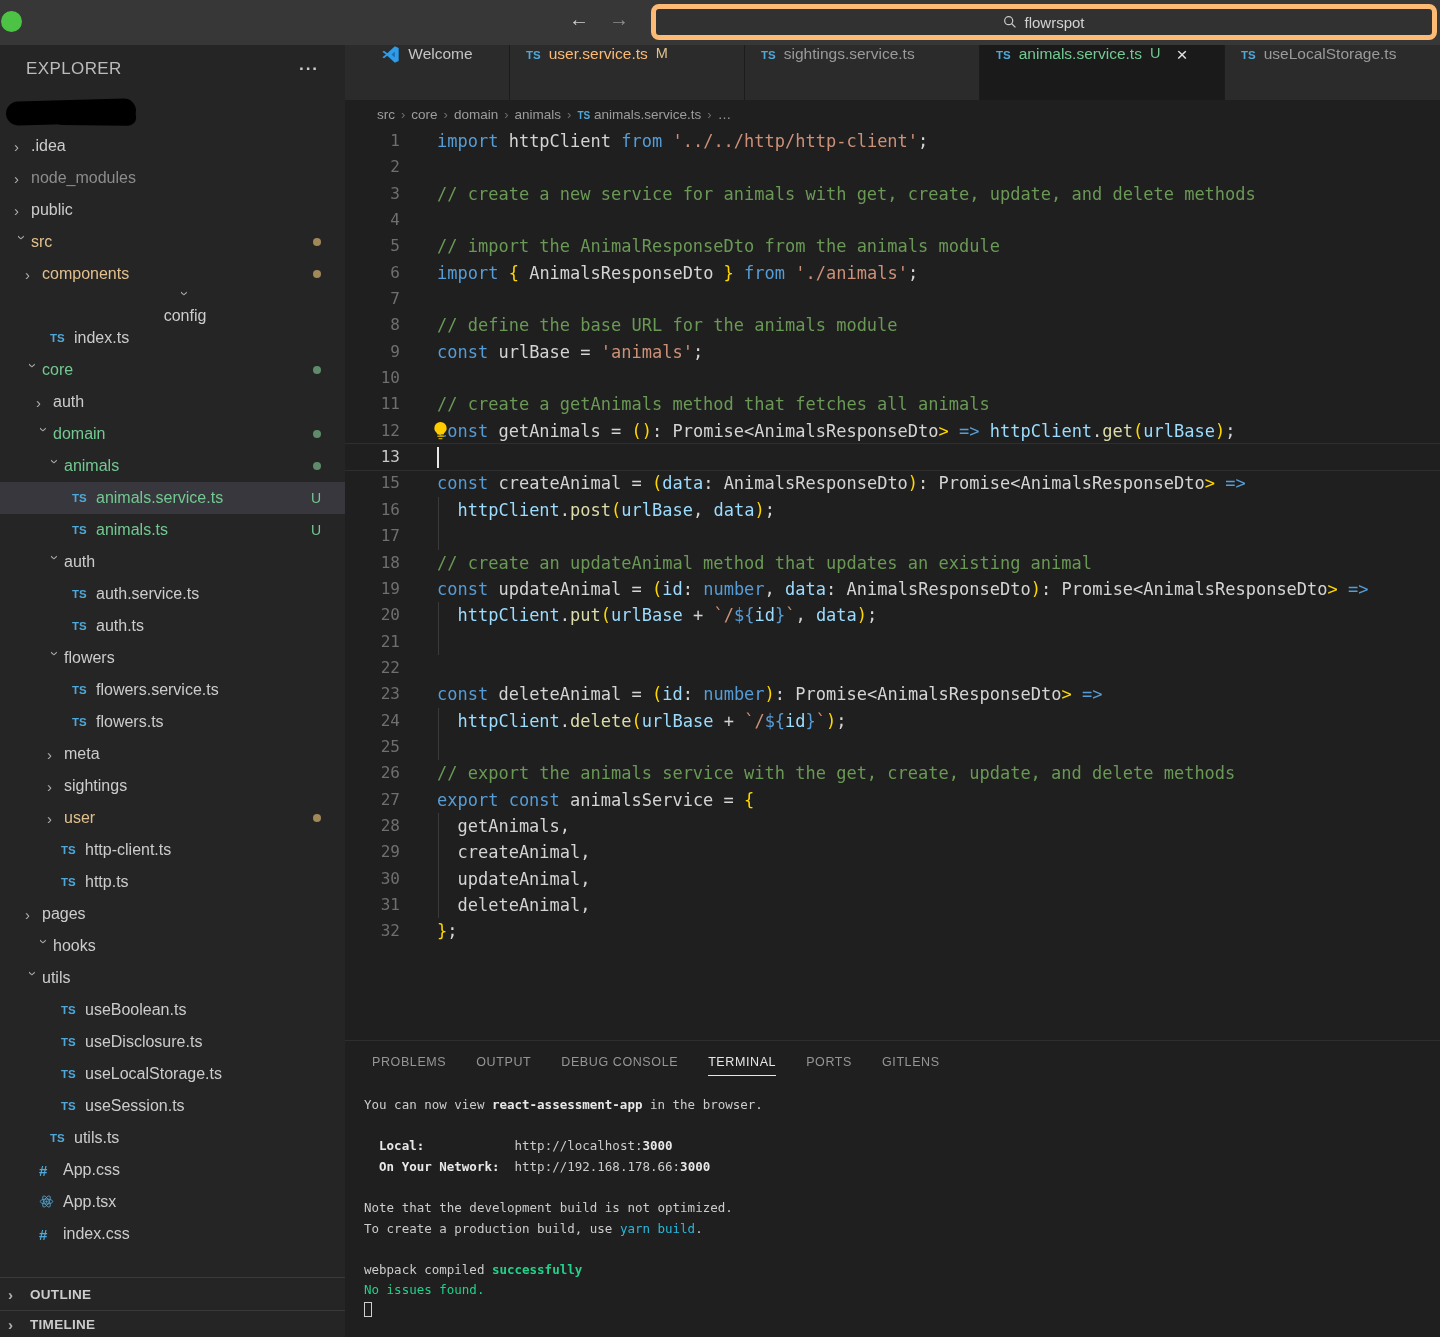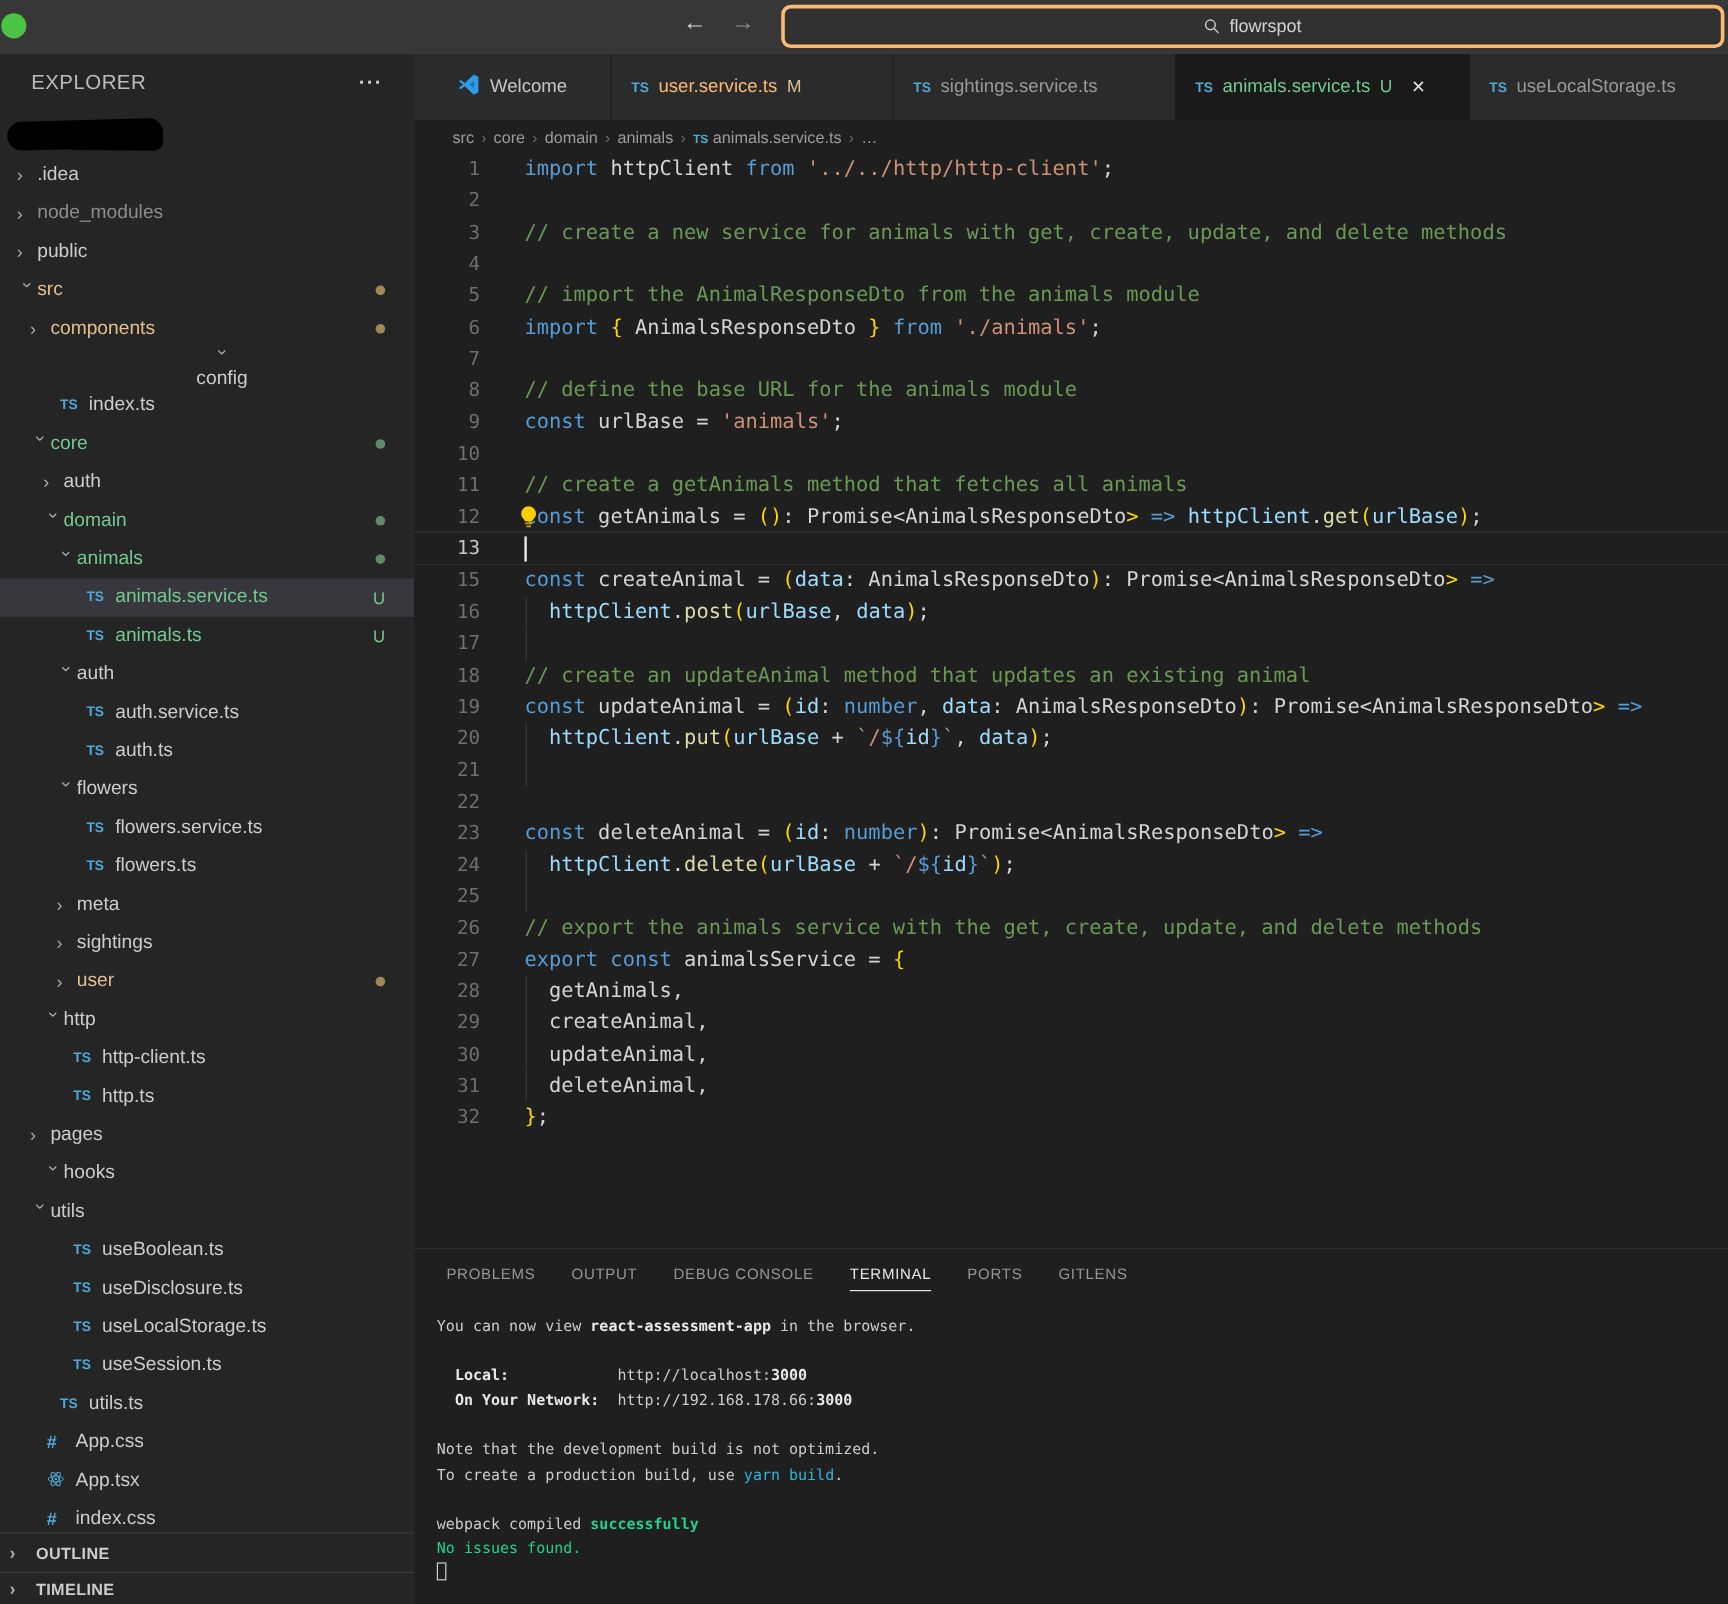--- a/index.html
+++ b/index.html
@@ -8,21 +8,21 @@
   .mono { font-family:"DejaVu Sans Mono", monospace; }
 
   
   .titlebar { position:absolute; left:0; top:0; width:1440px; height:45px; background:#373737; }
   .traffic { position:absolute; left:1px; top:11px; width:21px; height:21px; border-radius:50%; background:#4CC344; }
   .nav { position:absolute; left:566px; top:8px; display:flex; gap:14px; font-size:20px; }
   .nav .arr { width:26px; text-align:center; cursor:default; }
   .arr.back { color:#cfcfcf; }
   .arr.fwd  { color:#8f8f8f; }
   .searchbox { position:absolute; left:651px; top:4px; width:786px; height:36px; background:#313131;
-    border:3px solid #fdba74; border-radius:8px; display:flex; align-items:center; justify-content:center;
+    border:5px solid #fdba74; border-radius:8px; display:flex; align-items:center; justify-content:center;
     gap:7px; color:#d2d2d2; font-size:15px; }
 
   
   .sidebar { position:absolute; left:0; top:45px; width:345px; height:1292px; background:#252526; overflow:hidden; }
   .sb-header { height:48px; display:flex; align-items:center; justify-content:space-between; padding:0 26px; }
   .sb-title { color:#bcbcbc; font-size:17px; letter-spacing:.4px; }
   .sb-more { color:#cccccc; font-size:17px; font-weight:bold; letter-spacing:1px; cursor:pointer; }
   .redacted { position:absolute; left:6px; top:55px; width:130px; height:24px; background:#000;
     border-radius:13px; transform:rotate(-1.5deg); }
   .redacted::after { content:""; position:absolute; left:48px; top:10px; width:82px; height:16px;
@@ -47,21 +47,21 @@
   .sb-section { position:absolute; left:0; width:345px; border-top:1px solid #3a3a3a; display:flex;
     align-items:center; padding-left:8px; gap:8px; color:#cccccc; font-weight:bold; font-size:13.5px;
     letter-spacing:.3px; cursor:pointer; background:#252526; }
   .sb-section .chev { width:14px; flex:0 0 14px; }
   #outline  { top:1232px; height:33px; }
   #timeline { top:1265px; height:27px; }
 
   
   .main { position:absolute; left:345px; top:45px; width:1095px; height:1292px; background:#1f1f1f; }
   .tabs { height:55px; display:flex; background:#252526; }
-  .tab { height:55px; display:flex; align-items:center; padding:0 16px; gap:8px; font-size:15.5px;
+  .tab { height:55px; display:flex; padding:0 16px; gap:8px; font-size:15.5px;
     background:#2b2b2b; border-right:1px solid #1c1c1c; color:#9a9a9a; cursor:pointer; white-space:nowrap; }
   .tab.active { background:#1a1a1a; }
   .tab .tablbl.c-modified { color:#fdba74; }
   .tab .tablbl.c-untracked{ color:#73C991; }
   .tab .tablbl.c-plain { color:#c5c5c5; }
   .tab .gitletter { font-size:14.5px; }
   .tab .close { color:#e0e0e0; font-size:19px; margin-left:8px; line-height:1; }
   .tab:nth-child(1){ min-width:165px; justify-content:center; }
   .tab:nth-child(2){ min-width:235px; }
   .tab:nth-child(3){ min-width:235px; }
@@ -213,24 +213,20 @@
         <span class="lbl c-default">meta</span>
       </div>
       <div class="row" style="padding-left: 47px;">
         <span class="chev">›</span>
         <span class="lbl c-default">sightings</span>
       </div>
       <div class="row" style="padding-left: 47px;">
         <span class="chev">›</span>
         <span class="lbl c-modified">user</span>
         <span class="badge dot modified"></span>
-      </div>
-      <div class="row" style="padding-left: 36px;">
-        <span class="chev exp">›</span>
-        <span class="lbl c-default">http</span>
       </div>
       <div class="row" style="padding-left: 61px;">
         <span class="ficon">TS</span>
         <span class="lbl c-default">http-client.ts</span>
       </div>
       <div class="row" style="padding-left: 61px;">
         <span class="ficon">TS</span>
         <span class="lbl c-default">http.ts</span>
       </div>
       <div class="row" style="padding-left: 25px;">

